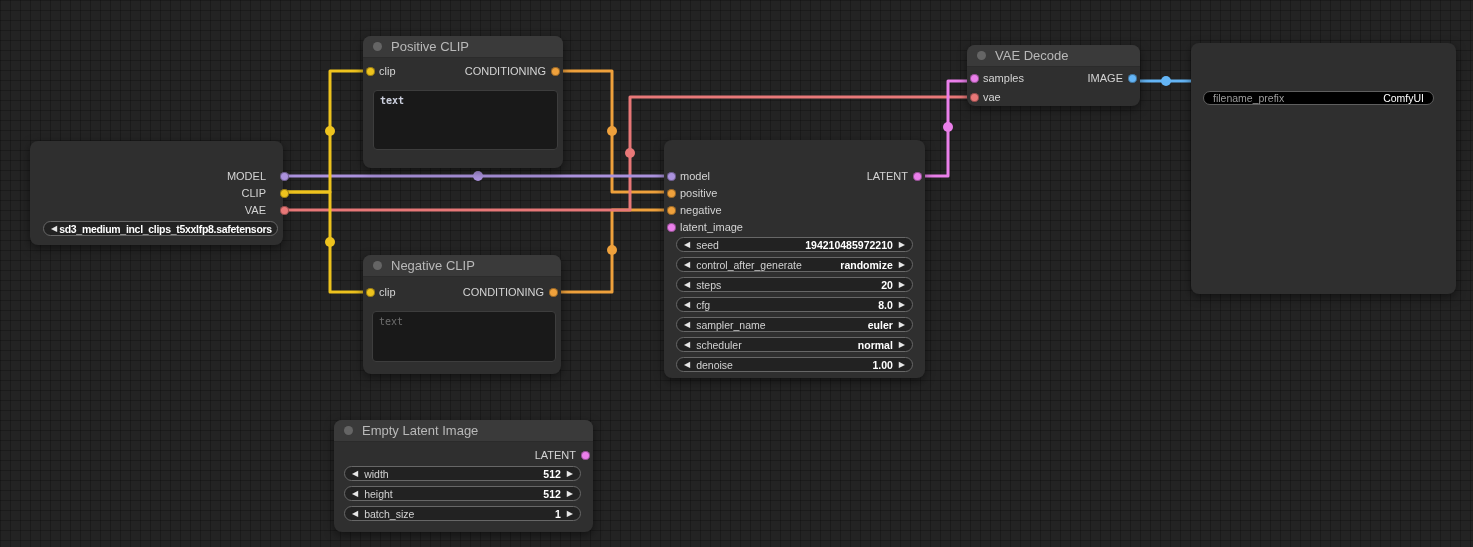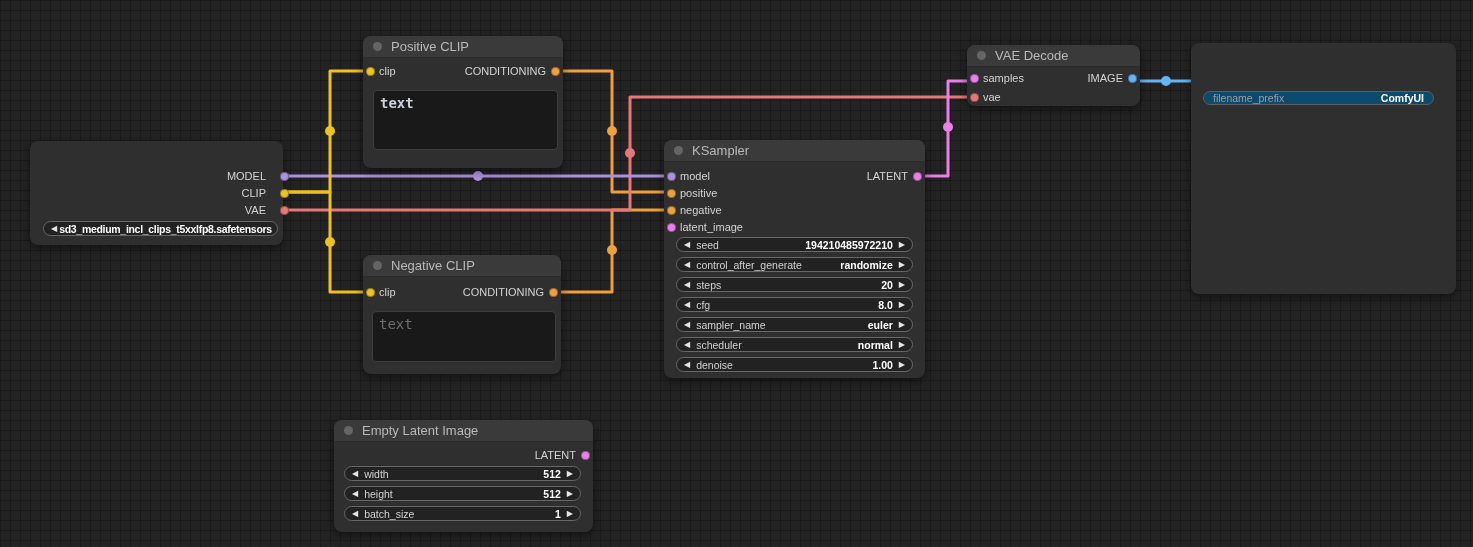--- a/index.html
+++ b/index.html
@@ -58,38 +58,38 @@
     font-size:10.5px;
     overflow:hidden; white-space:nowrap;
   }
   .arr { color:#e6e6e6; font-size:8px; line-height:1; flex:0 0 auto; }
   .wlabel { color:#d2d2d2; overflow:hidden; }
   .wvalue { color:#ffffff; font-weight:bold; margin-left:auto; }
   .wvalue.combo-solo { margin-left:-4px; letter-spacing:-0.3px; font-size:10.5px; }
 
   .field {
     position:absolute; height:14px;
-    background:#0c4a6e;
+    background:#000000;
     border:1px solid #5f5f5f;
     border-radius:8px;
     display:flex; align-items:center;
     padding:0 9px;
     font-size:10.5px;
     white-space:nowrap;
   }
   .flabel { color:#9c9c9c; }
-  .fvalue { color:#ffffff; font-weight:bold; margin-left:auto;border-radius:6px; }
+  .fvalue { color:#ffffff; font-weight:normal; margin-left:auto;border-radius:6px; }
 
   textarea.prompt {
     position:absolute;
     background:#191919;
     border:1px solid #3d3d3d;
     border-radius:4px;
     font-family:"DejaVu Sans Mono", monospace;
-    font-size:14px;
+    font-size:10px;
     padding:4px 6px;
     resize:none;
     outline:none;
   }
   textarea.prompt.bright { color:#ccd0de; font-weight:bold; }
   textarea.prompt.dim    { color:#6e6e6e; }
 </style>
 </head>
 <body>
 
@@ -154,24 +154,20 @@
   <div class="prow" style="top:29px">
     <span class="pdot in" style="background: rgb(238, 195, 30);"></span>
     <span class="plabel inl">clip</span>
     <span class="plabel outl">CONDITIONING</span>
     <span class="pdot out" style="background: rgb(239, 161, 60);"></span>
   </div>
   <textarea class="prompt dim" style="left: 9px; top: 56px; width: 184px; height: 51px;">text</textarea>
 </div>
 
 <div class="node" style="left:664px; top:140px; width:261px; height:238px;">
-  <div class="ntitle">
-    <span class="tdot"></span>
-    <span>KSampler</span>
-  </div>
   <div class="prow" style="top:28px">
     <span class="pdot in" style="background: rgb(171, 146, 221);"></span>
     <span class="plabel inl">model</span>
     <span class="plabel outl">LATENT</span>
     <span class="pdot out" style="background: rgb(234, 127, 234);"></span>
   </div>
   <div class="prow" style="top:45px">
     <span class="pdot in" style="background: rgb(239, 161, 60);"></span>
     <span class="plabel inl">positive</span>
   </div>

